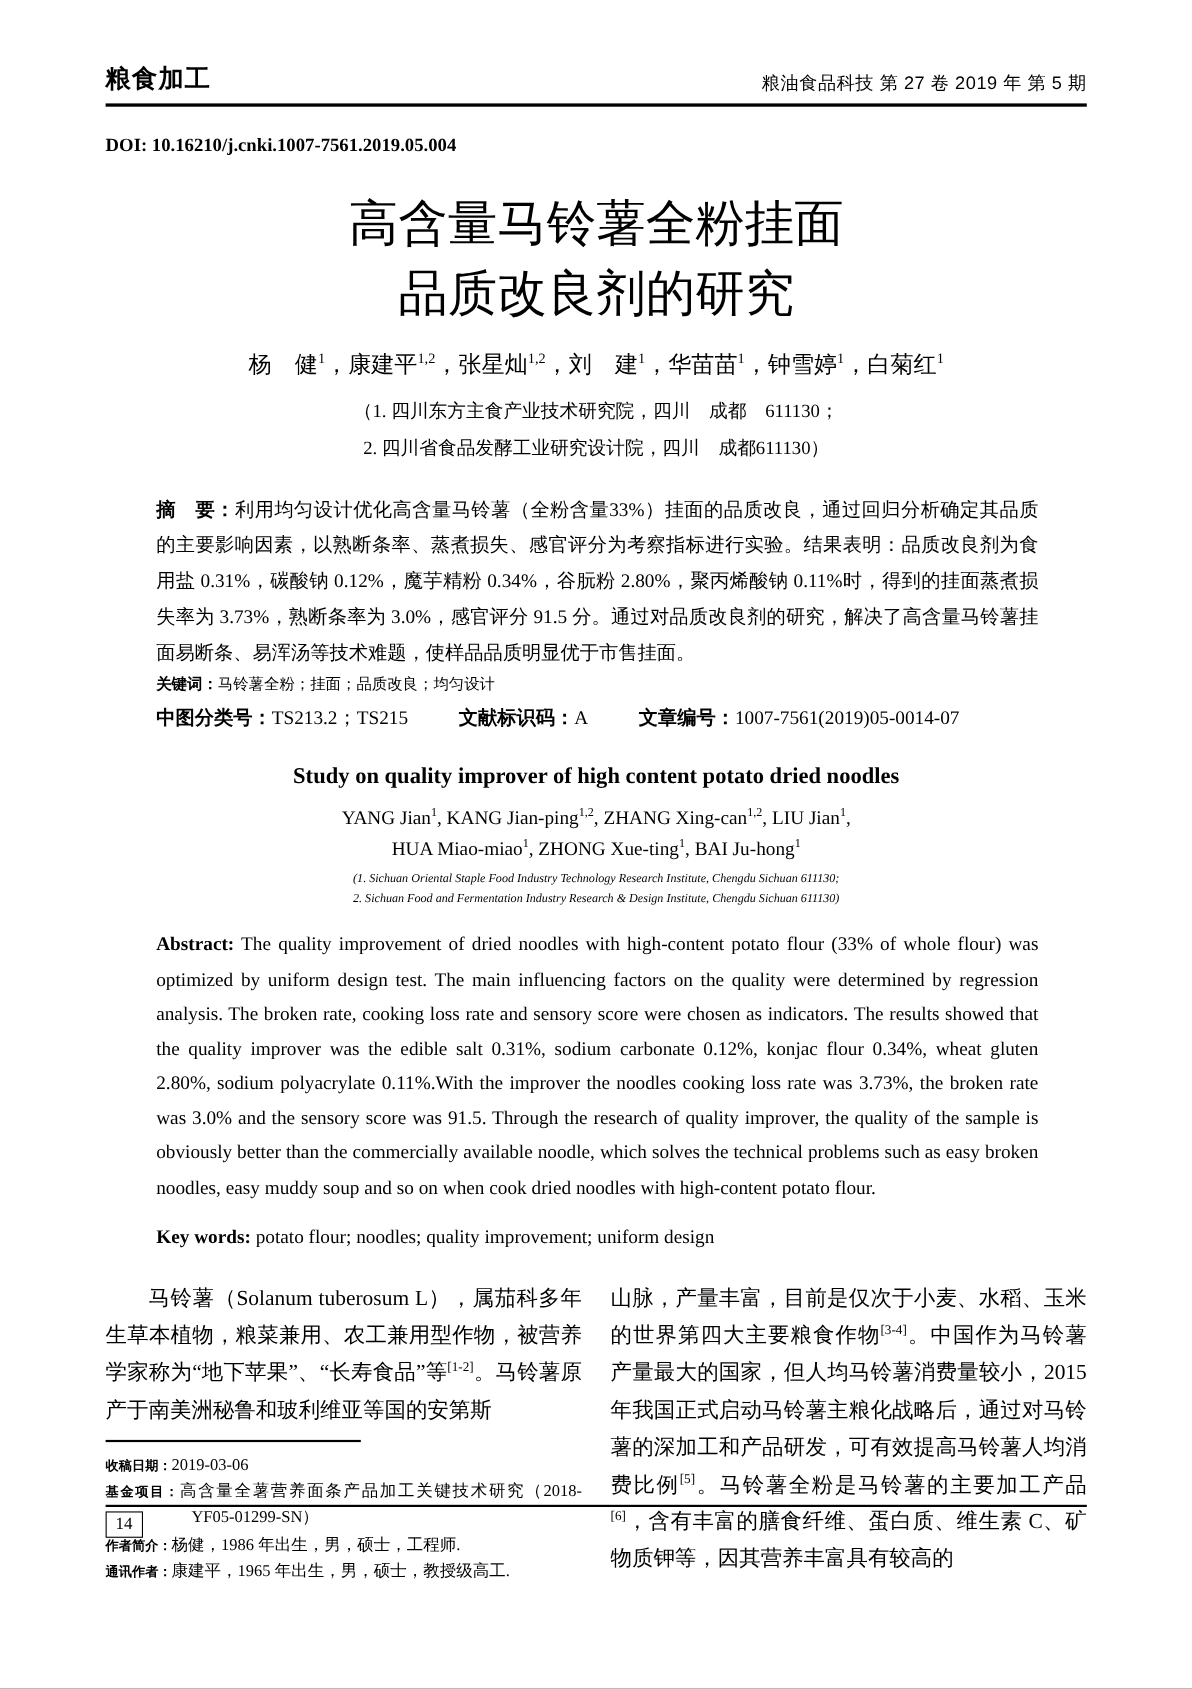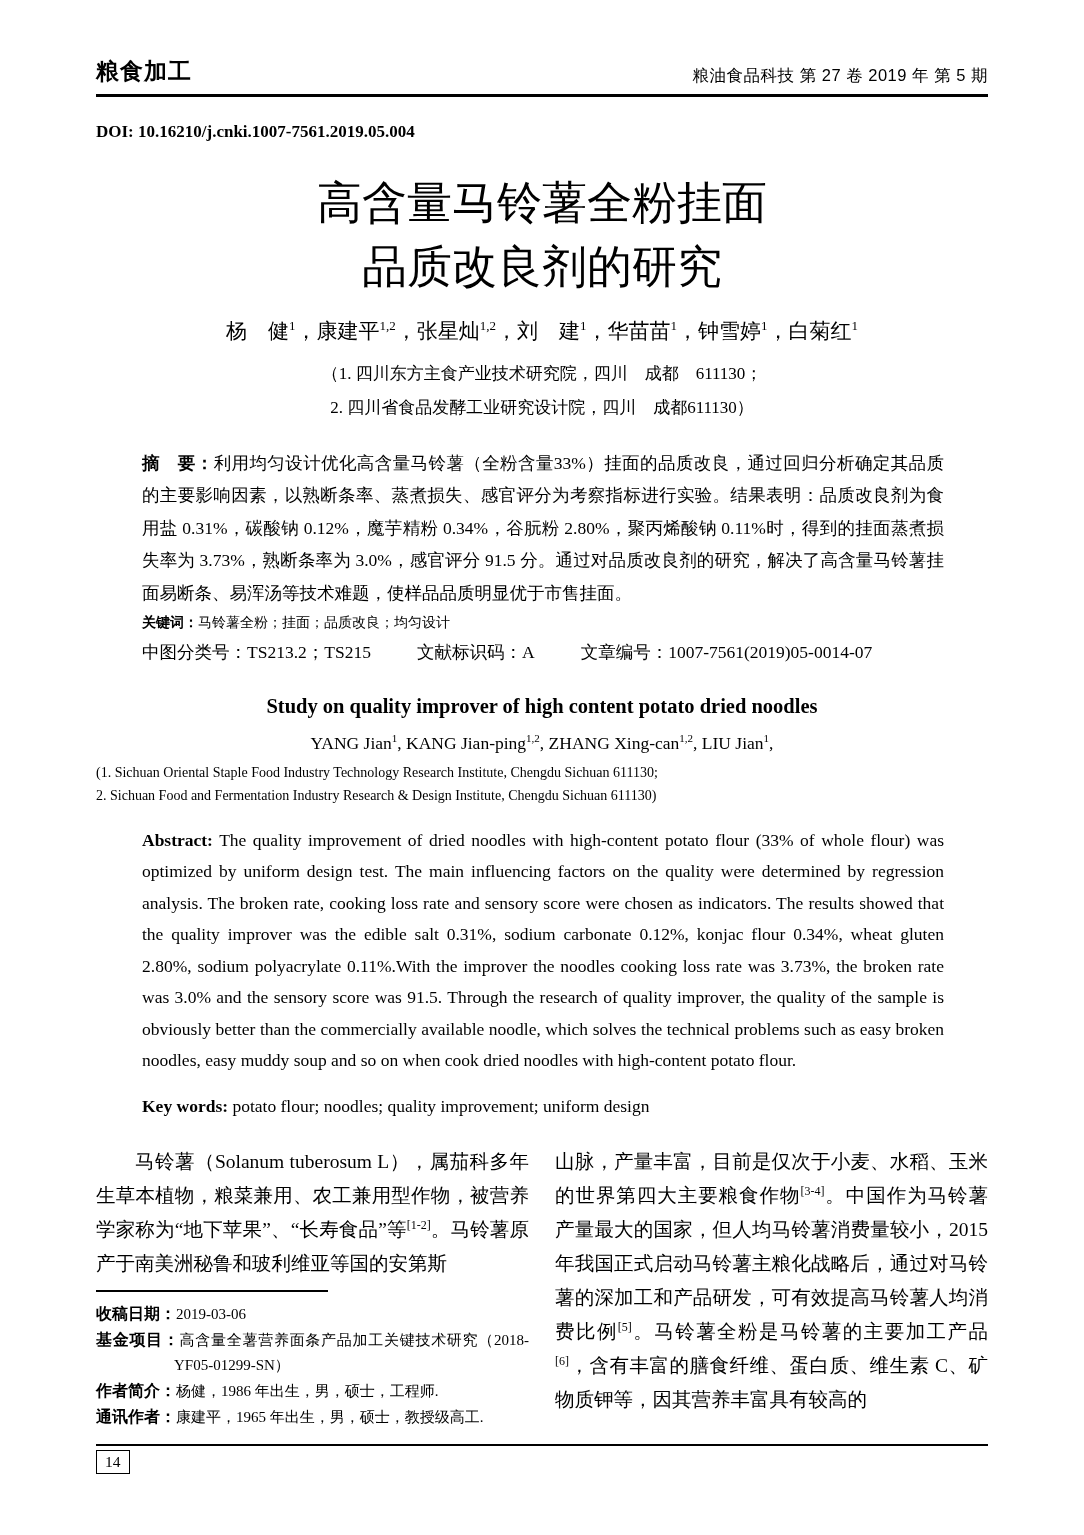--- a/index.html
+++ b/index.html
@@ -36,45 +36,45 @@
   .authors-cn{margin-top:17px;text-align:center;font-size:21px;}
   .authors-cn sup{font-size:13px;}
   .affil-cn{margin-top:12px;text-align:center;font-size:17px;line-height:2.0;}
 
   
   .block-indent{margin-left:46px;margin-right:44px;}
   .abstract-cn{margin-top:22px;font-size:17.5px;line-height:1.86;text-align:justify;}
   .abstract-cn b,.kw b{font-weight:700;}
   .kw{font-size:14px;line-height:1.86;text-align:justify;}
   .clc-line{font-size:17.5px;line-height:1.86;display:flex;gap:46px;flex-wrap:wrap;}
-  .clc-line b{font-weight:400;}
+  .clc-line b{font-weight:700;}
 
   
   .title-en{margin:27px 0 0;text-align:center;font-weight:700;font-size:20.5px;}
   .authors-en{margin-top:11px;text-align:center;font-size:17.5px;line-height:1.62;}
   .authors-en sup{font-size:11px;}
-  .affil-en{margin-top:5px;font-size:14px;line-height:1.62;}
+  .affil-en{margin-top:5px;text-align:center;font-size:11px;line-height:1.62;font-style:italic;}
   .abstract-en{margin-top:17px;font-size:17.5px;line-height:1.8;text-align:justify;}
   .kw-en{margin-top:14px;font-size:17.5px;line-height:1.8;}
   .kw-en b{font-weight:700;}
 
   
   .columns{display:flex;gap:26px;margin-top:23px;}
   .col{flex:1;min-width:0;}
   .body-par{margin:0;font-size:19.5px;line-height:1.74;text-align:justify;}
   .body-par.indent{text-indent:2em;}
   .body-par sup{font-size:12px;}
 
   
   .fn-rule{width:232px;border-top:2px solid #000;margin-top:9px;margin-bottom:9px;}
   .fn-row{font-size:15px;line-height:1.63;padding-left:78px;text-indent:-78px;text-align:justify;}
-  .fn-row b{font-family:Liberation Sans, sans-serif;font-weight:700;font-size:16px;}
+  .fn-row b{font-family:Liberation Sans, sans-serif;font-weight:700;font-size:12px;}
 
   
-  .footer{position:absolute;left:96px;right:96px;top:1444px;}
+  .footer{position:absolute;left:96px;right:96px;top:1368px;}
   .footer-rule{border-top:2px solid #000;}
   .page-box{
     display:inline-block;margin-top:4px;
     border:1.5px solid #000;padding:0 8px 1px 8px;
     font-size:15.5px;line-height:21px;
   }
 </style>
 </head>
 <body>
 
@@ -107,20 +107,21 @@
     <div class="clc-line block-indent">
       <span><b>中图分类号：</b><span>TS213.2；TS215</span></span>
       <span><b>文献标识码：</b><span>A</span></span>
       <span><b>文章编号：</b><span>1007-7561(2019)05-0014-07</span></span>
     </div>
 
     <h2 class="title-en">Study on quality improver of high content potato dried noodles</h2>
 
     <div class="authors-en">
       <div><span>YANG Jian</span><sup>1</sup><span>, KANG Jian-ping</span><sup>1,2</sup><span>, ZHANG Xing-can</span><sup>1,2</sup><span>, LIU Jian</span><sup>1</sup><span>,</span></div>
+      <div><span>HUA Miao-miao</span><sup>1</sup><span>, ZHONG Xue-ting</span><sup>1</sup><span>, BAI Ju-hong</span><sup>1</sup></div>
     </div>
 
     <div class="affil-en">
       <div>(1. Sichuan Oriental Staple Food Industry Technology Research Institute, Chengdu Sichuan 611130;</div>
       <div>2. Sichuan Food and Fermentation Industry Research &amp; Design Institute, Chengdu Sichuan 611130)</div>
     </div>
 
     <div class="abstract-en block-indent"><b>Abstract:</b> <span>The quality improvement of dried noodles with high-content potato flour (33% of whole flour) was optimized by uniform design test. The main influencing factors on the quality were determined by regression analysis. The broken rate, cooking loss rate and sensory score were chosen as indicators. The results showed that the quality improver was the edible salt 0.31%, sodium carbonate 0.12%, konjac flour 0.34%, wheat gluten 2.80%, sodium polyacrylate 0.11%.With the improver the noodles cooking loss rate was 3.73%, the broken rate was 3.0% and the sensory score was 91.5. Through the research of quality improver, the quality of the sample is obviously better than the commercially available noodle, which solves the technical problems such as easy broken noodles, easy muddy soup and so on when cook dried noodles with high-content potato flour.</span></div>
 
     <div class="kw-en block-indent"><b>Key words:</b> <span>potato flour; noodles; quality improvement; uniform design</span></div>

